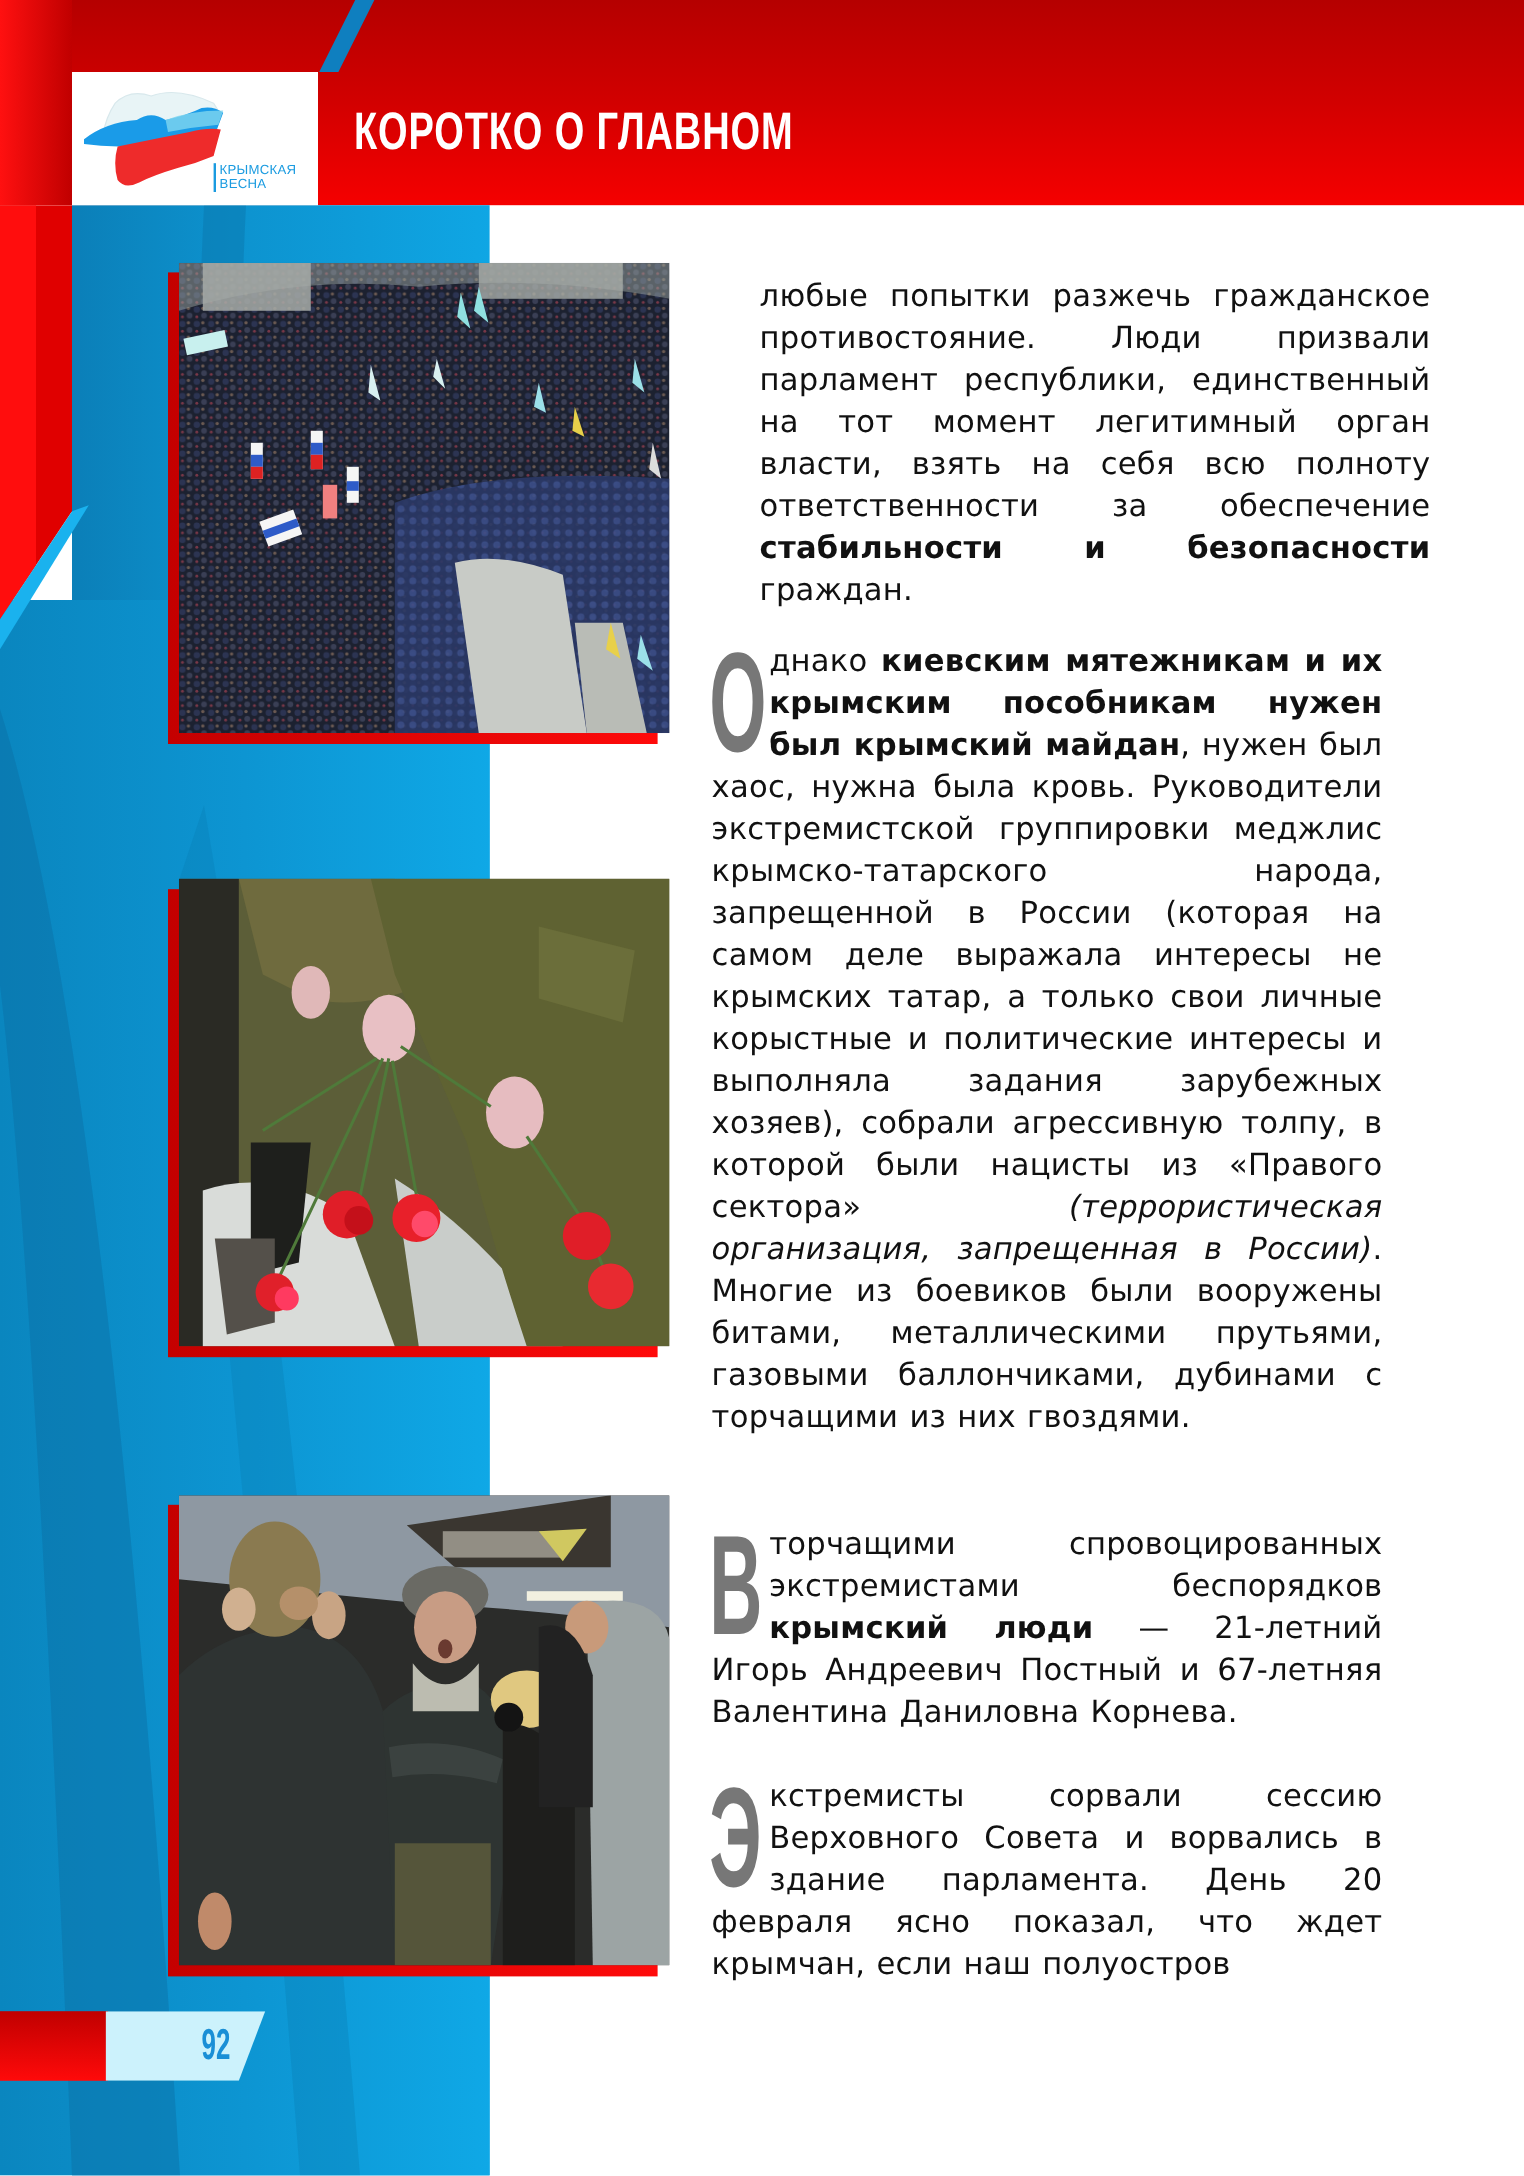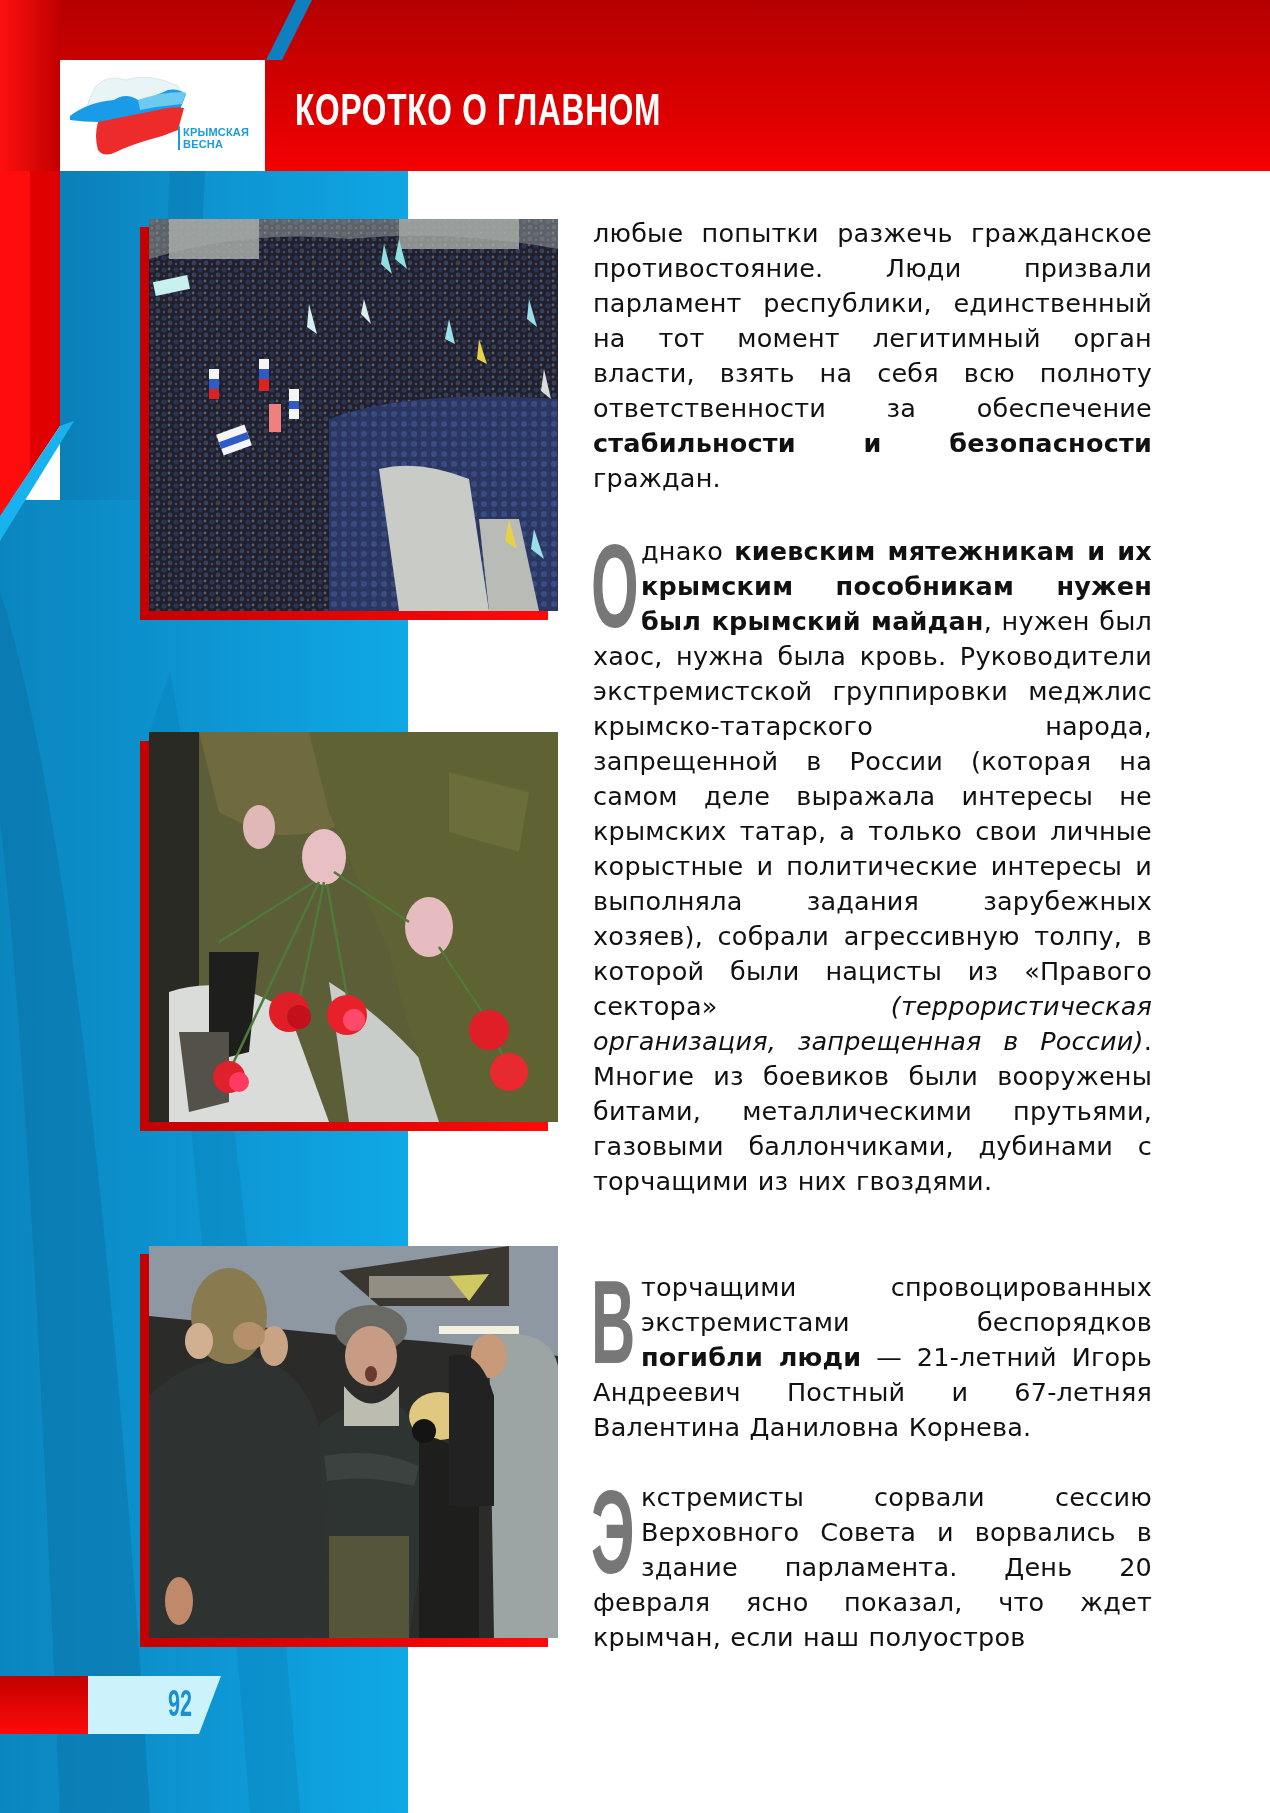--- a/index.html
+++ b/index.html
@@ -6,21 +6,21 @@
   body { width: 1270px; height: 1813px; position: relative; overflow: hidden; background: #ffffff; font-family: "DejaVu Sans", sans-serif; }
 
   
   .header-band { position: absolute; left: 0; top: 0; width: 1270px; height: 171px;
     background: linear-gradient(to bottom, #b50000 0%, #d20000 50%, #f50000 100%); }
   .header-left-glow { position: absolute; left: 0; top: 0; width: 60px; height: 171px;
     background: linear-gradient(to right, #ff1010, #c00000); }
   .header-stripe { position: absolute; left: 0; top: 0; width: 1270px; height: 60px; }
   .logo-box { position: absolute; left: 60px; top: 60px; width: 205px; height: 111px; background: #ffffff; }
   .logo-box svg { position: absolute; left: 8px; top: 10px; }
-  .logo-text { position: absolute; left: 118px; top: 66px; font-family: "Liberation Sans", sans-serif; font-weight: bold;
+  .logo-text { position: absolute; left: 118px; top: 76px; font-family: "Liberation Sans", sans-serif; font-weight: normal;
     font-size: 11px; line-height: 12px; color: #1a9be0; border-left: 2px solid #1a9be0; padding-left: 3px; letter-spacing: 0.2px; }
   .header-title { position: absolute; left: 295px; top: 86px; font-family: "Liberation Sans", sans-serif; font-weight: bold;
     font-size: 44px; line-height: 48px; color: #ffffff; transform: scaleX(0.72); transform-origin: left center;
     letter-spacing: 1px; white-space: nowrap; }
 
   
   .blue-panel { position: absolute; left: 60px; top: 171px; width: 348px; height: 1642px;
     background: linear-gradient(to right, #0b7fb8 0%, #0d93cf 40%, #0fa6e4 100%); }
   .blue-panel-full { position: absolute; left: 0; top: 500px; width: 408px; height: 1313px;
     background: linear-gradient(to right, #0a86bf 0%, #0d95d2 50%, #0fa8e6 100%); }
@@ -186,30 +186,30 @@
     <ellipse cx="290" cy="170" rx="30" ry="24" fill="#e0c880"></ellipse>
     <path d="M270,190 Q320,190 330,260 L330,392 L270,392 Z" fill="#1e1e1c"></path>
     <circle cx="275" cy="185" r="12" fill="#141414"></circle>
     <path d="M340,90 Q400,80 409,120 L409,392 L345,392 Z" fill="#9ca4a4"></path>
     <ellipse cx="340" cy="110" rx="18" ry="22" fill="#c89a7a"></ellipse>
     <path d="M300,110 Q330,100 345,150 L345,260 L300,260 Z" fill="#222222"></path>
     <ellipse cx="30" cy="355" rx="14" ry="24" fill="#c08a6a"></ellipse>
   </svg>
 </div>
 
-<div class="text-col" style="top:216px;">
+<div class="text-col" style="top:230px;margin-left:40px;">
   <p><span>любые попытки разжечь гражданское противостояние. Люди призвали парламент республики, единственный на тот момент легитимный орган власти, взять на себя всю полноту ответственности за обеспечение </span><b>стабильности и безопасности</b><span> граждан.</span></p>
 </div>
 
 <div class="text-col" style="top:534px;">
   <p><span class="dropcap">О</span><span>днако </span><b>киевским мятежникам и их крымским пособникам нужен был крымский майдан</b><span>, нужен был хаос, нужна была кровь. Руководители экстремистской группировки меджлис крымско-татарского народа, запрещенной в России (которая на самом деле выражала интересы не крымских татар, а только свои личные корыстные и политические интересы и выполняла задания зарубежных хозяев), собрали агрессивную толпу, в которой были нацисты из «Правого сектора» </span><i>(террористическая организация, запрещенная в России)</i><span>. Многие из боевиков были вооружены битами, металлическими прутьями, газовыми баллончиками, дубинами с торчащими из них гвоздями.</span></p>
 </div>
 
 <div class="text-col" style="top:1270px;">
-  <p><span class="dropcap">В</span><span> торчащими спровоцированных экстремистами беспорядков </span><b>погибли люди</b><span> — 21-летний Игорь Андреевич Постный и 67-летняя Валентина Даниловна Корнева.</span></p>
+  <p><span class="dropcap">В</span><span> торчащими спровоцированных экстремистами беспорядков </span><b>крымский люди</b><span> — 21-летний Игорь Андреевич Постный и 67-летняя Валентина Даниловна Корнева.</span></p>
 </div>
 
 <div class="text-col" style="top:1480px;">
   <p><span class="dropcap">Э</span><span>кстремисты сорвали сессию Верховного Совета и ворвались в здание парламента. День 20 февраля ясно показал, что ждет крымчан, если наш полуостров</span></p>
 </div>
 
 <div class="page-num-red"></div>
 <svg style="position:absolute; left:88px; top:1676px;" width="135" height="58" viewBox="0 0 135 58">
   <polygon points="0,0 133,0 111,58 0,58" fill="#ccf2fc"></polygon>
 </svg>

